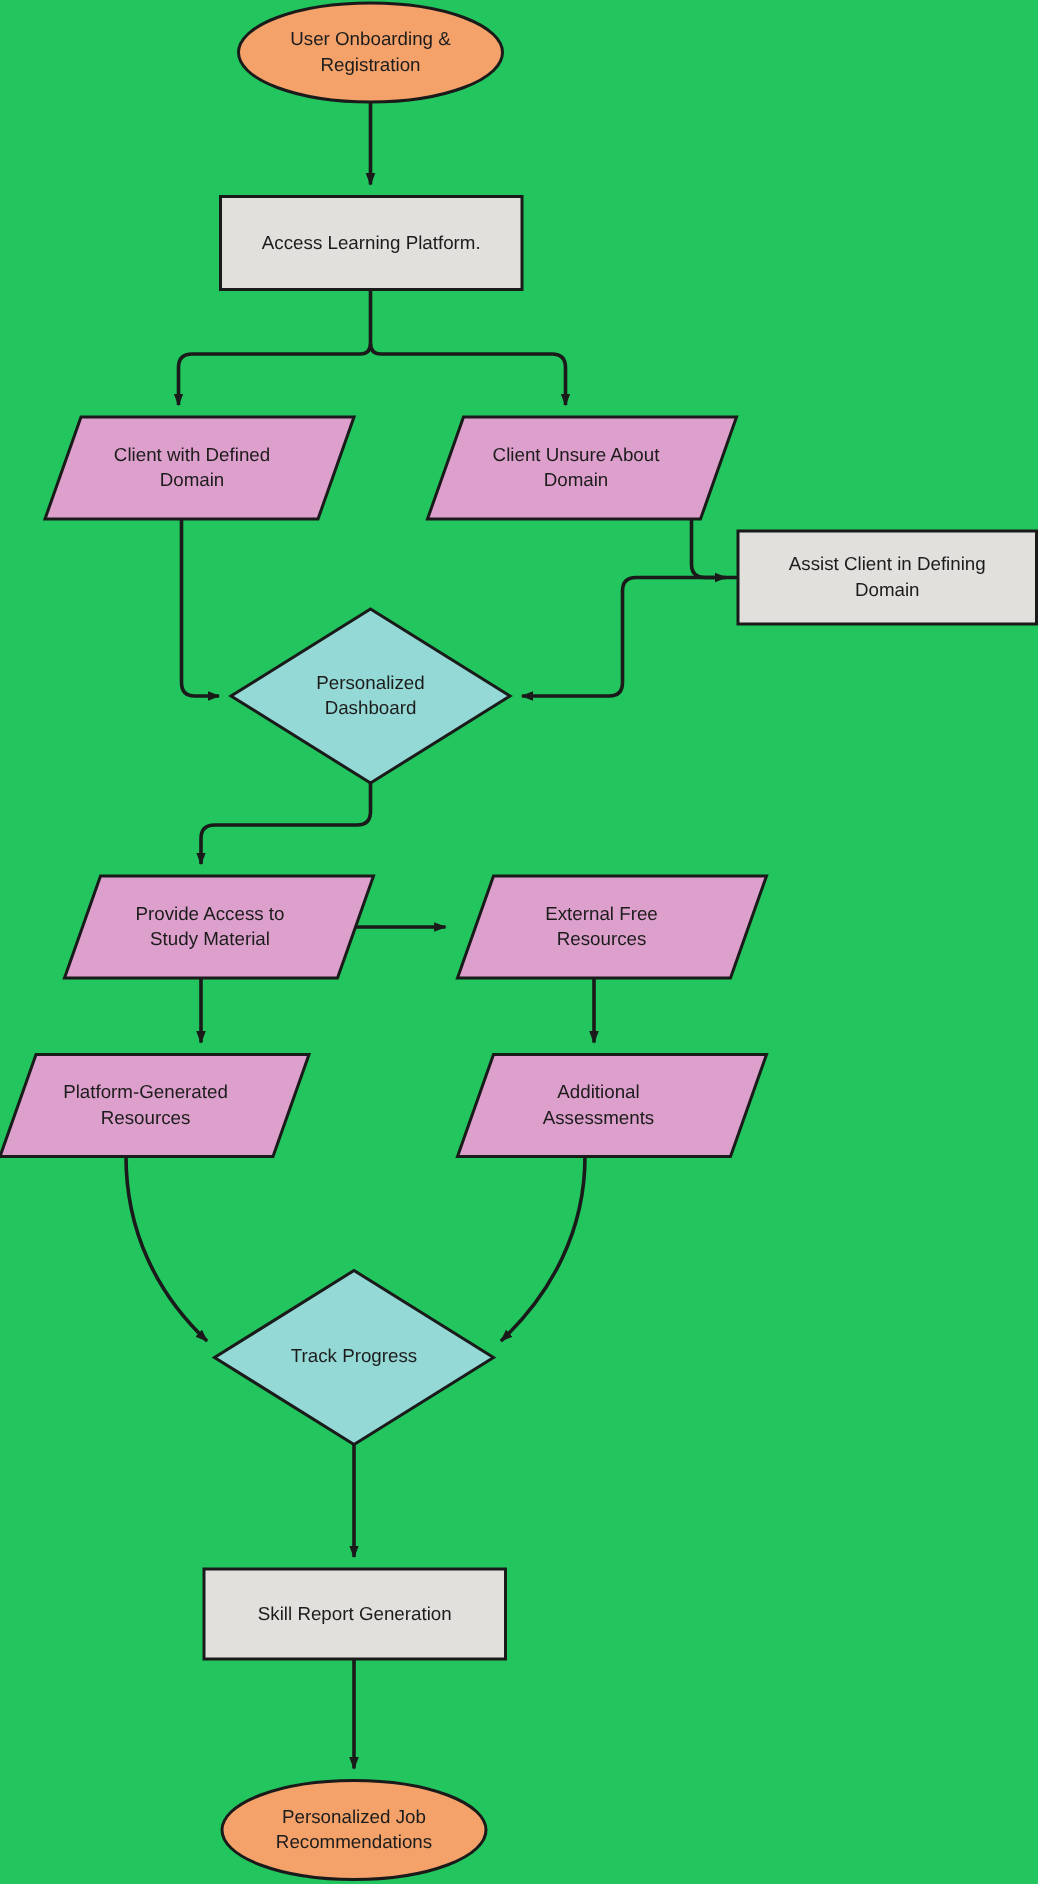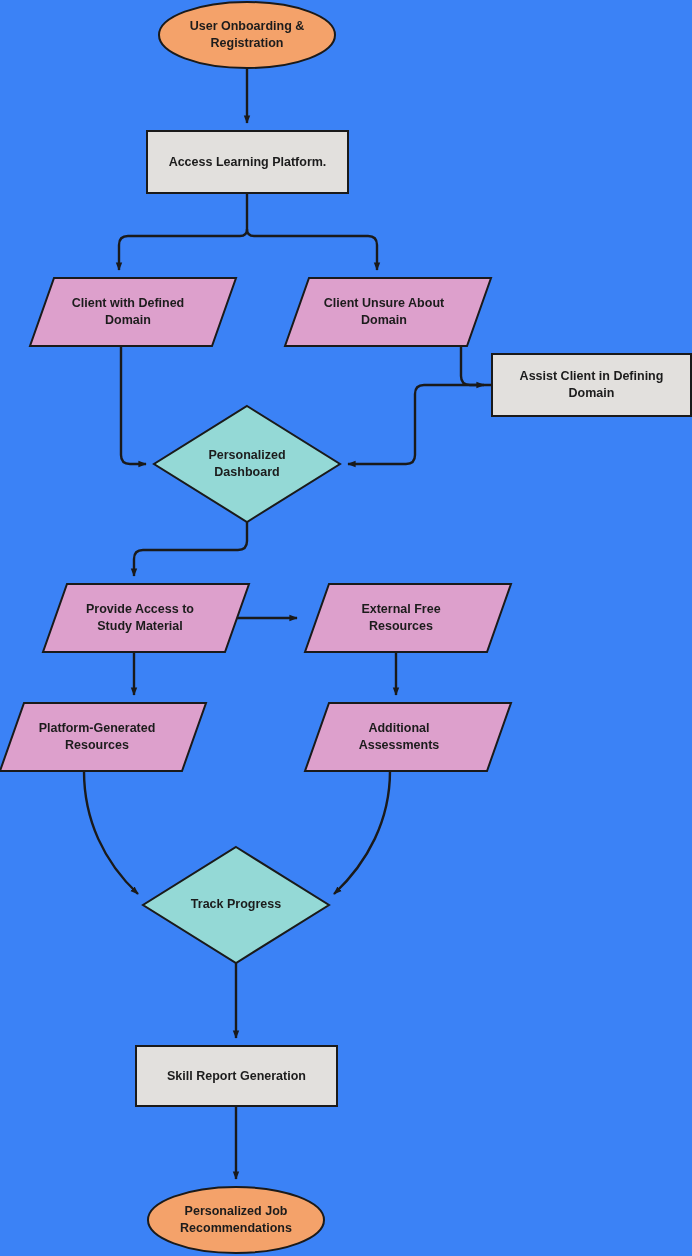--- a/index.html
+++ b/index.html
@@ -11,22 +11,21 @@
   body {
     width: 692px;
     height: 1256px;
     font-family: "Liberation Sans", "DejaVu Sans", sans-serif;
     overflow: hidden;
   }
   #flow-root {
     position: relative;
     width: 692px;
     height: 1256px;
-    background: #3b82f6;
-    font-weight: bold;
+    background: #22c55e;
   }
   svg#flow-svg {
     position: absolute;
     top: 0;
     left: 0;
     width: 692px;
     height: 1256px;
     display: block;
   }
   .node-label {

